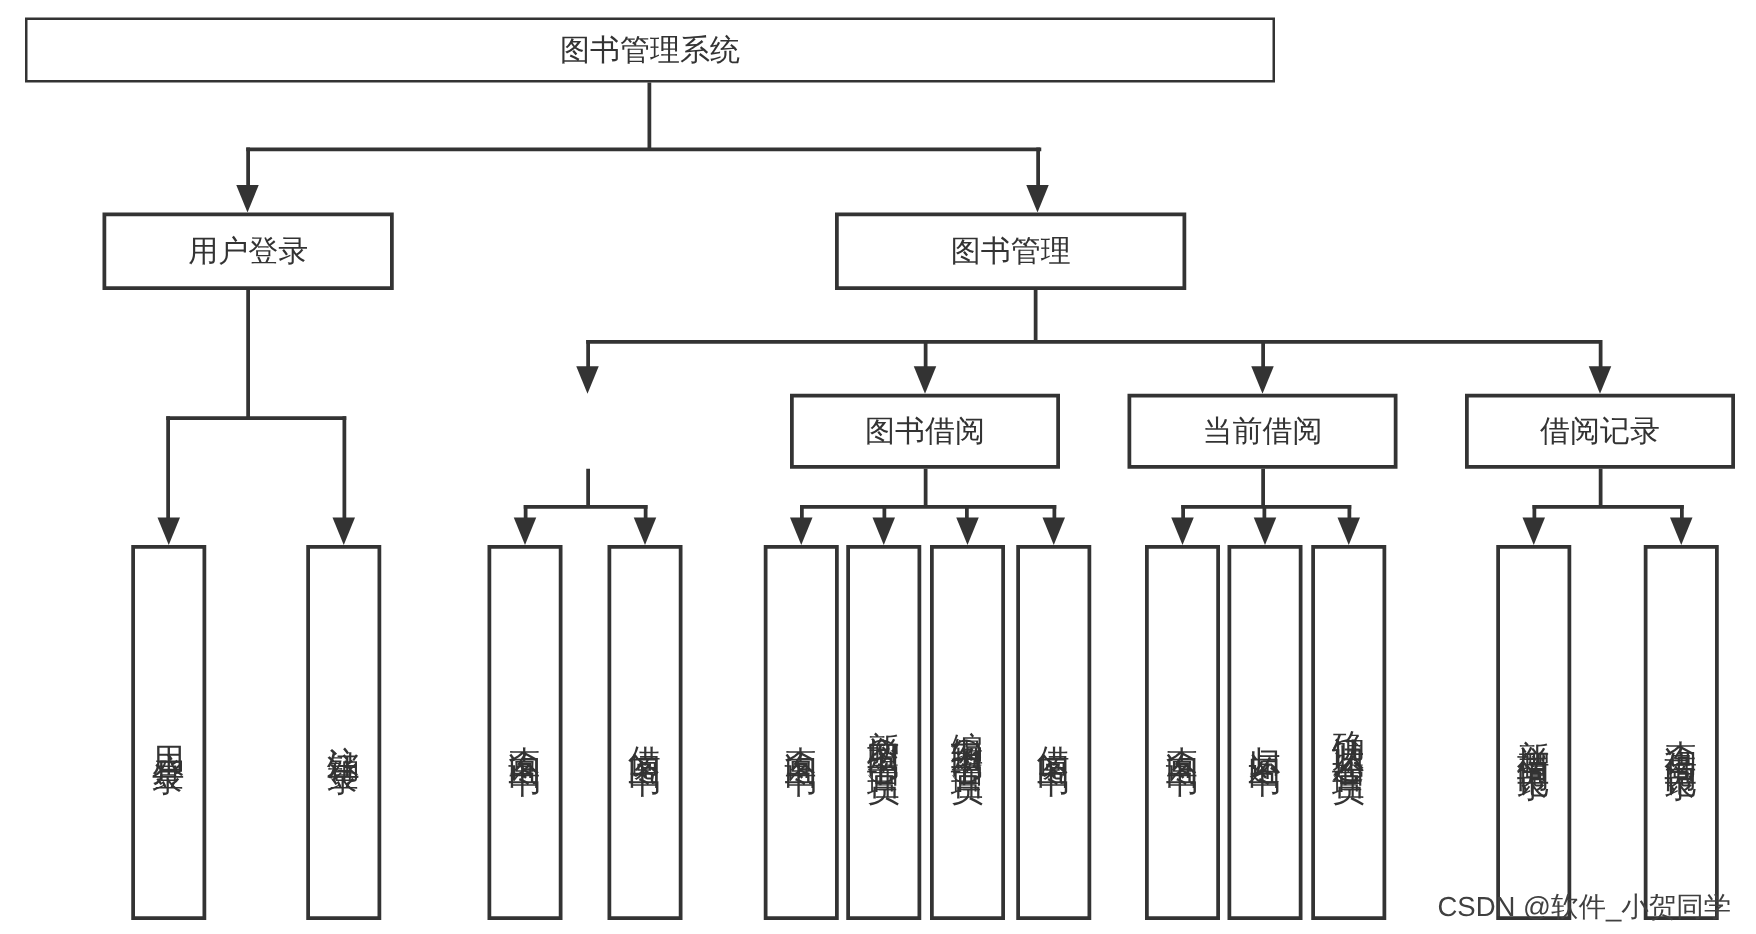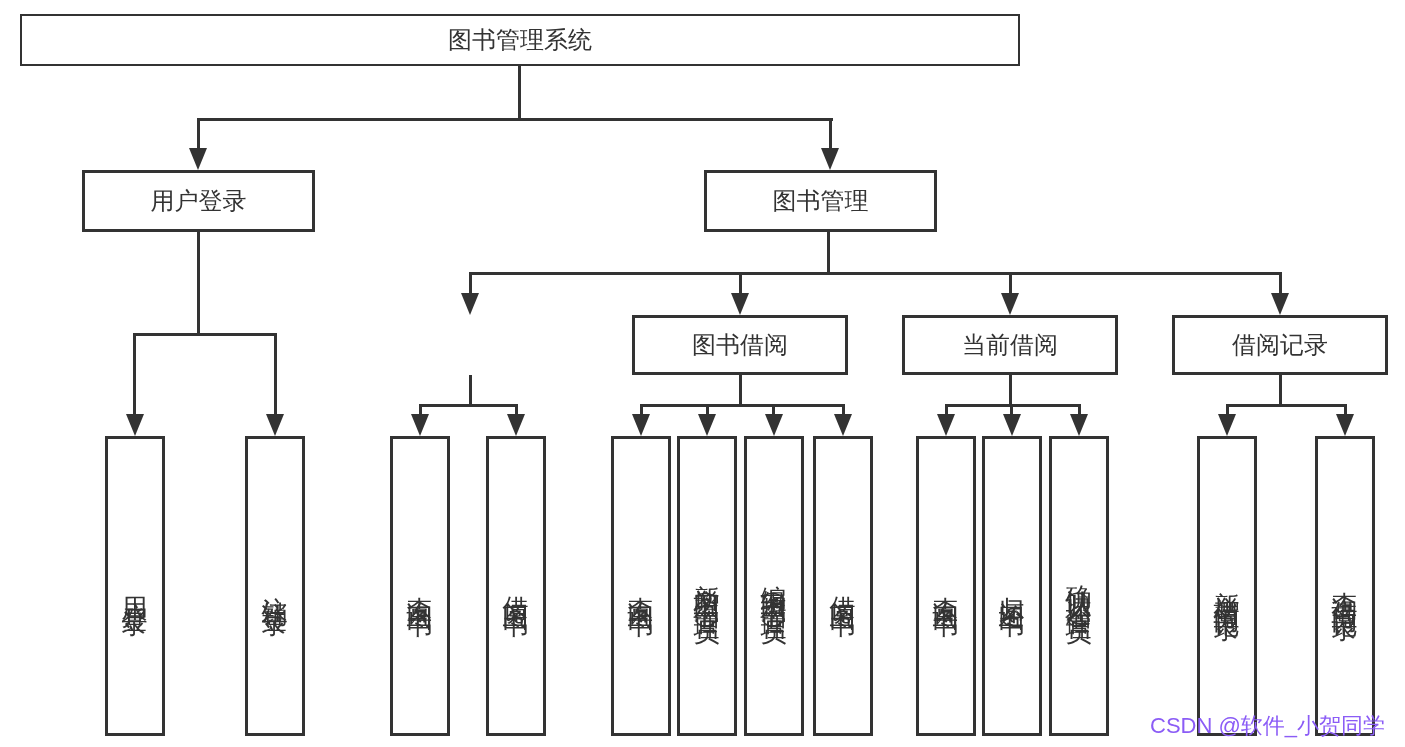--- a/index.html
+++ b/index.html
@@ -59,41 +59,41 @@
     border-left: 9px solid transparent;
     border-right: 9px solid transparent;
     border-top: 22px solid #333333;
   }
   
   .watermark {
     position: absolute;
     left: 1150px;
     top: 711px;
     font-size: 22px;
-    color: #8b5cf6;
+    color: #404040;
     white-space: nowrap;
     z-index: 5;
   }
 </style>
 </head>
 <body>
 
 <div class="canvas">
 
   <div class="box root" style="left:20px; top:14px; width:1000px; height:52px;">图书管理系统</div>
 
   <div class="vl" style="left:518px; top:66px; height:54px;"></div>
   <div class="hl" style="left:197px; top:118px; width:636px;"></div>
   <div class="vl" style="left:197px; top:118px; height:32px;"></div>
   <div class="arrow" style="left:189px; top:148px;"></div>
   <div class="vl" style="left:829px; top:118px; height:32px;"></div>
   <div class="arrow" style="left:821px; top:148px;"></div>
 
   <div class="box" style="left:82px; top:170px; width:233px; height:62px;">用户登录</div>
-  <div class="box" style="left:704px; top:170px; width:233px; height:62px;">图书管理</div>
+  <div class="box" style="left:668px; top:170px; width:281px; height:62px;">图书管理</div>
 
   <div class="vl" style="left:197px; top:232px; height:103px;"></div>
   <div class="hl" style="left:133px; top:333px; width:144px;"></div>
   <div class="vl" style="left:133px; top:333px; height:83px;"></div>
   <div class="arrow" style="left:126px; top:414px;"></div>
   <div class="vl" style="left:274px; top:333px; height:83px;"></div>
   <div class="arrow" style="left:266px; top:414px;"></div>
 
   <div class="vl" style="left:827px; top:232px; height:42px;"></div>
   <div class="hl" style="left:469px; top:272px; width:812px;"></div>

